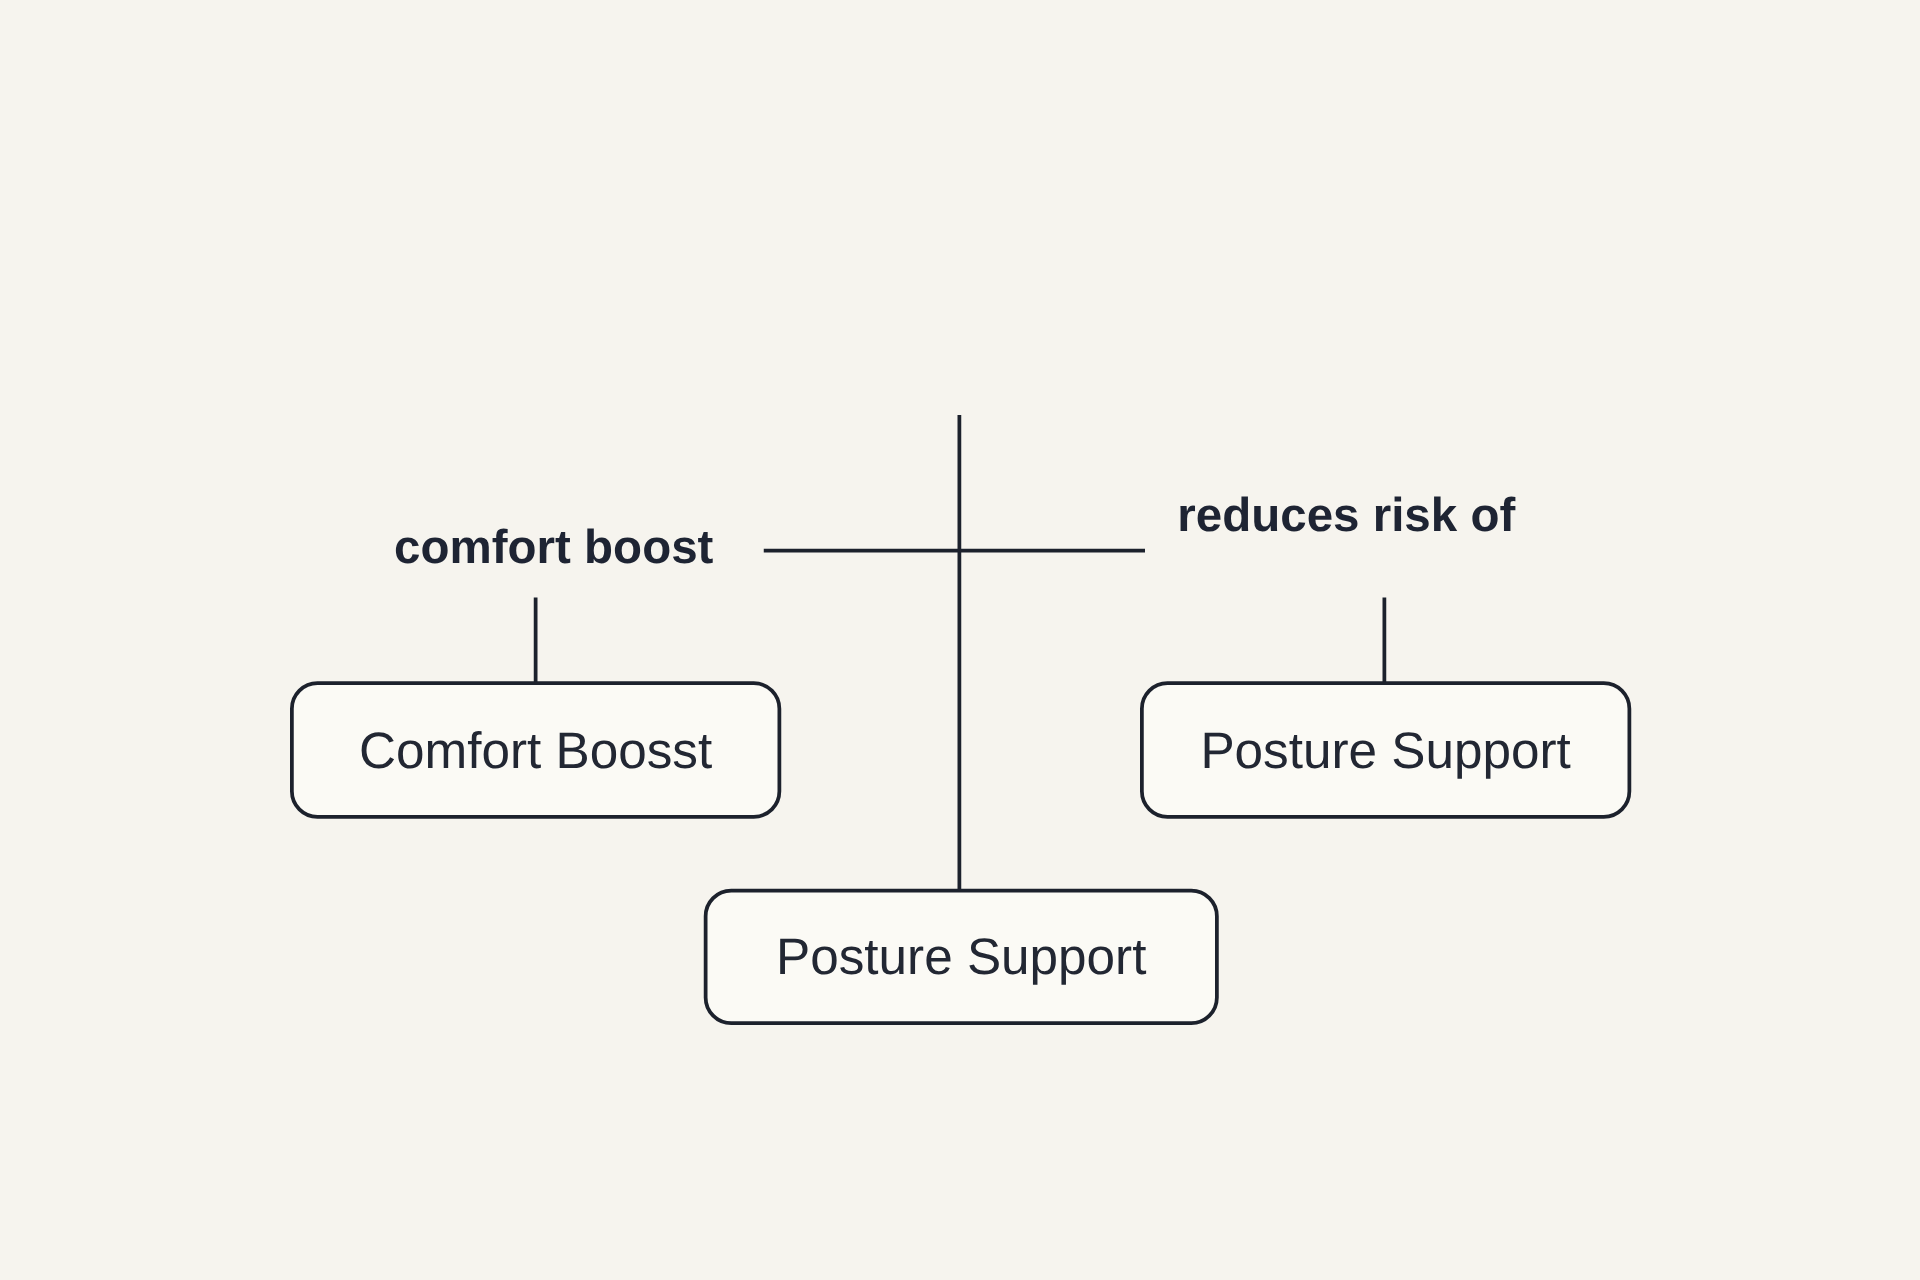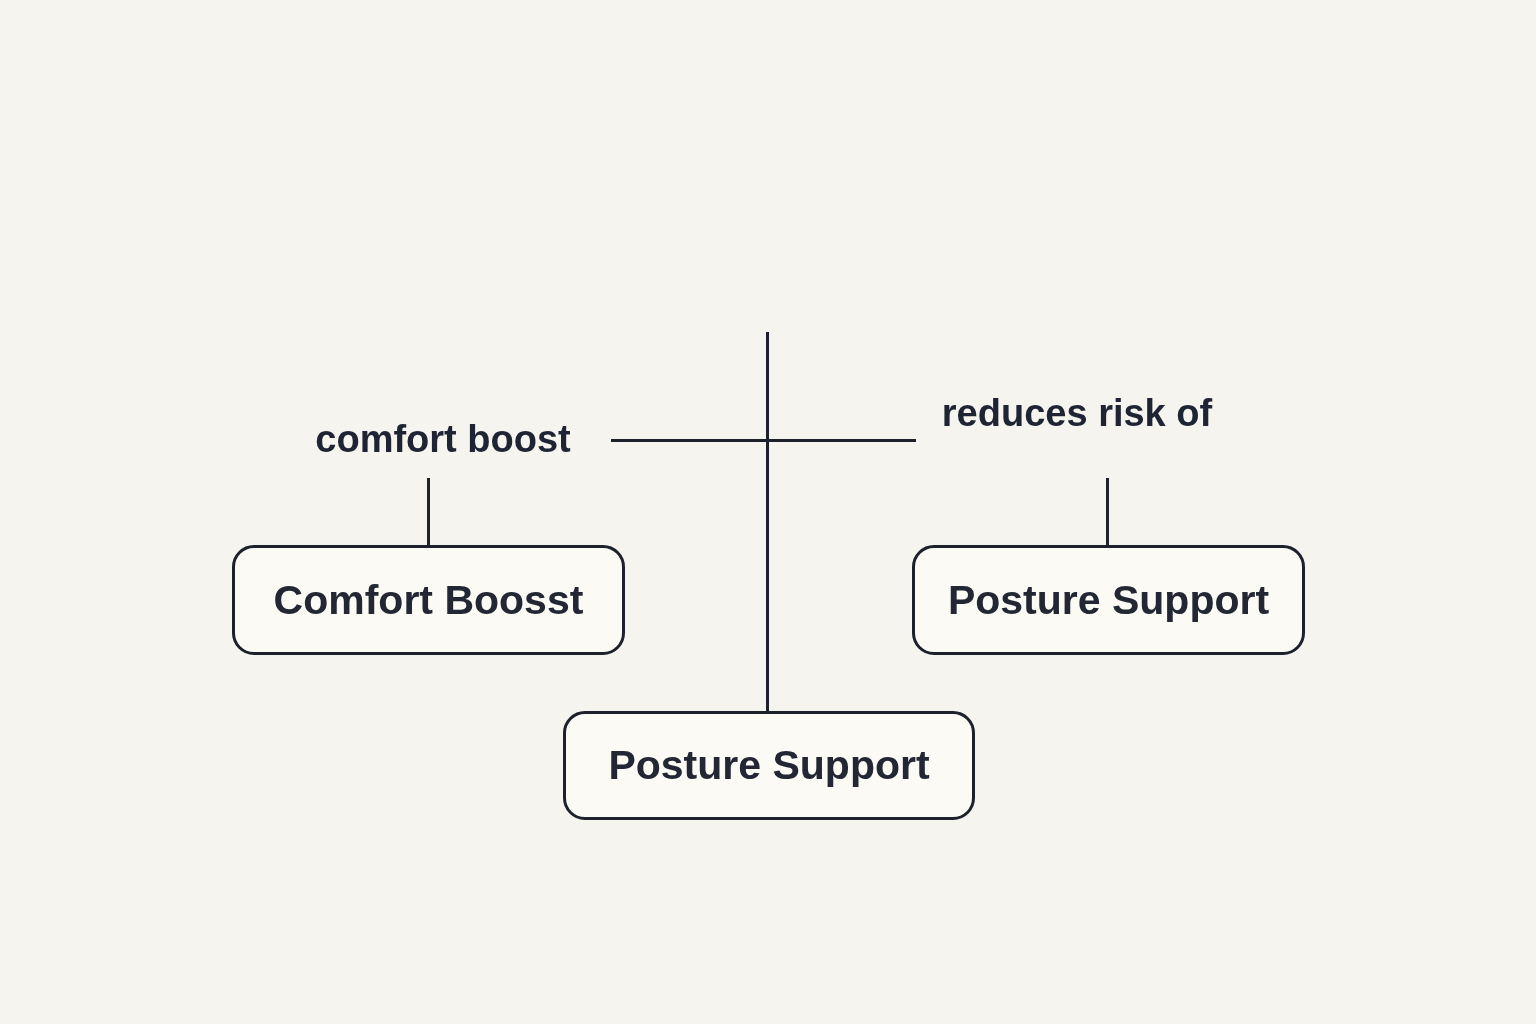--- a/index.html
+++ b/index.html
@@ -29,21 +29,21 @@
     font-size: 45px;
     font-weight: 700;
     letter-spacing: 1px;
   }
   .child-node {
     background: #fbfaf5;
     border: 3px solid #1c212c;
     border-radius: 22px;
     color: #222733;
     font-size: 41px;
-    font-weight: 700;
+    font-weight: 400;
   }
   .node-comfort  { left: 232px;  top: 545px; width: 393px; height: 110px; }
   .node-posture-right { left: 912px;  top: 545px; width: 393px; height: 110px; }
   .node-posture-bottom { left: 563px;  top: 711px; width: 412px; height: 109px; }
   .edge-line {
     position: absolute;
     background: #1c212c;
   }
   .line-center-vertical { left: 766px;  top: 332px; width: 3px;   height: 380px; }
   .line-horizontal      { left: 611px;  top: 439px; width: 305px; height: 3px; }

